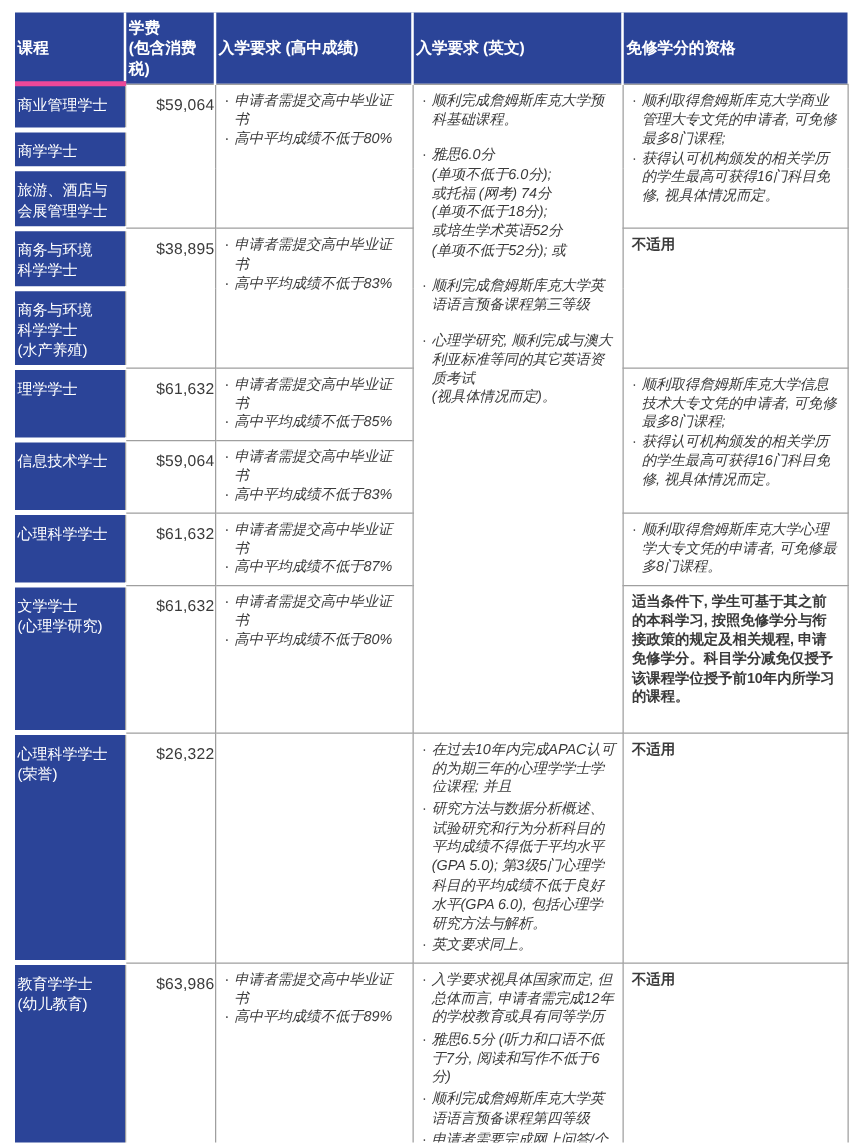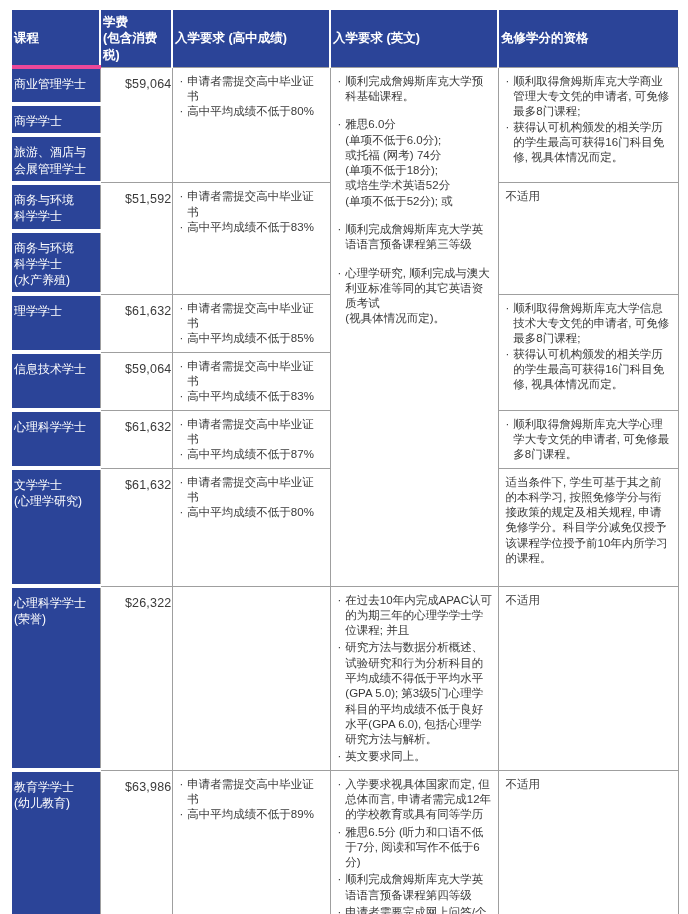--- a/index.html
+++ b/index.html
@@ -34,24 +34,24 @@
     font-size:12px;font-weight:500;white-space:pre-line;line-height:1.35;
     padding:7px 2px 4px 2px;border-left:none;border-bottom:4px solid #fff;
   }
   td.course.last{border-bottom:1px solid var(--border);}
   td.fee{
     text-align:right;padding-top:8px;font-size:12.5px;letter-spacing:0.2px;
   }
   td.req{padding:6px 5px 5px 7px;}
   .bi{display:flex;align-items:flex-start;}
   .b{flex:0 0 auto;margin-right:4px;}
-  .t{white-space:pre-line;min-width:0;}
+  .t{white-space:pre-line;min-width:0;font-style:italic;}
   .gap .bi + .bi{margin-top:13px;}
   .sgap .bi + .bi{margin-top:2px;}
-  .plain{white-space:pre-line;}
+  .plain{white-space:pre-line;font-weight:bold;}
 </style>
 </head>
 <body>
 
 <div class="page">
 <table>
   <colgroup>
         <col class="c1">
         <col class="c2">
         <col class="c3">
@@ -123,21 +123,21 @@
   </tr>
 
   <tr style="height:44px">
     <td class="course">旅游、酒店与
 会展管理学士</td>
   </tr>
 
   <tr style="height:48px">
     <td class="course">商务与环境
 科学学士</td>
-    <td class="fee" rowspan="2">$51,592</td>
+    <td class="fee" rowspan="2">$38,895</td>
     <td class="req" rowspan="2">
       <div class="bi">
               <span class="b">·</span>
               <span class="t">申请者需提交高中毕业证书</span>
             </div>
       <div class="bi">
               <span class="b">·</span>
               <span class="t">高中平均成绩不低于83%</span>
             </div>
     </td>

